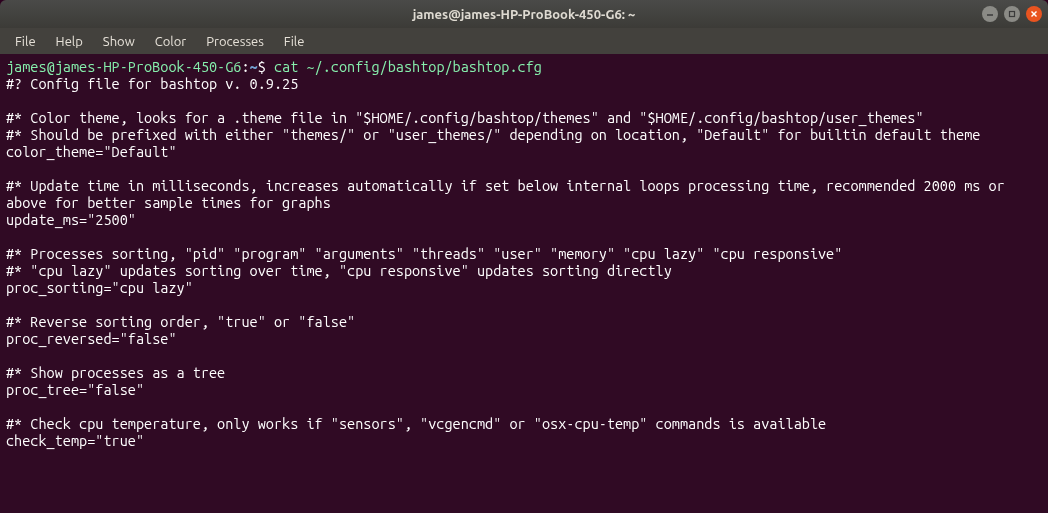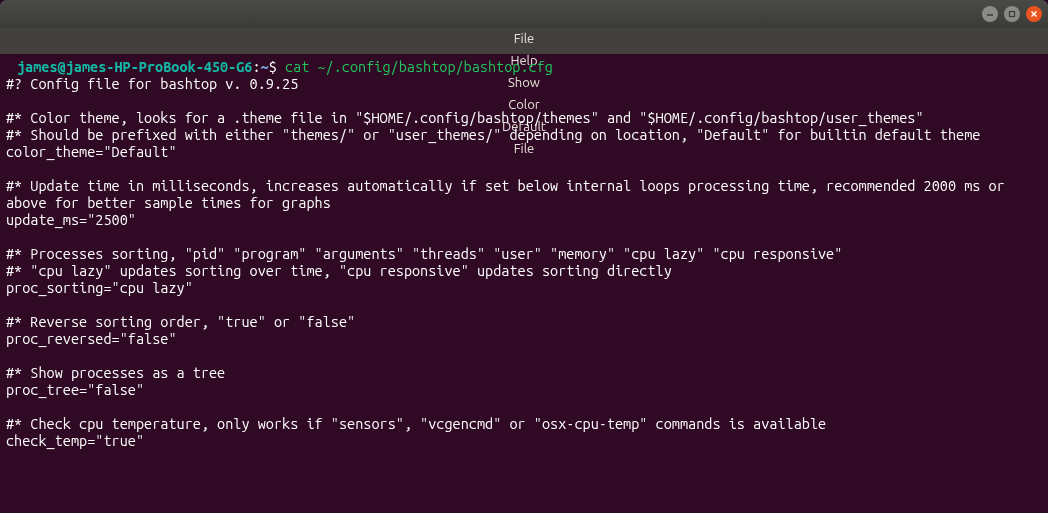--- a/index.html
+++ b/index.html
@@ -42,49 +42,49 @@
   .wbtn.max { background: #8b8b86; }
   .wbtn.close { background: #e95420; color: #fff; }
 
   .menubar {
     height: 26px;
     background: #43413d;
     display: flex;
     align-items: center;
     padding: 0 6px;
     gap: 2px;
-    flex-direction: column;
   }
   .menu-item {
     color: #e6e1d8;
     font-size: 13px;
     padding: 3px 9px;
     border-radius: 3px;
   }
 
   .terminal {
     background: #300a24;
     padding: 4px 6px;
     font-family: "Ubuntu Mono", "DejaVu Sans Mono", monospace;
     font-size: 14.5px;
     line-height: 17px;
     color: #ffffff;
     white-space: pre-wrap;
     height: calc(513px - 28px - 26px);
     overflow: hidden;
   }
-  .prompt-user { color: #14b8a6; font-weight: bold; margin-left: 11px; }
+  .prompt-user { color: #86efac; font-weight: normal; }
   .prompt-path { color: #729fcf; font-weight: bold; }
   .prompt-colon, .prompt-dollar { color: #ffffff; }
-  .cmd { color: #22c55e; }
+  .cmd { color: #86efac; }
 </style>
 </head>
 <body>
 
 <div class="titlebar">
+  <div class="titlebar-title">james@james-HP-ProBook-450-G6: ~</div>
   <div class="window-controls">
     <div class="wbtn min">
       <svg width="8" height="8" viewBox="0 0 8 8">
           <line x1="1" y1="5" x2="7" y2="5" stroke="#3a3a3a" stroke-width="1.5"></line>
         </svg>
     </div>
     <div class="wbtn max">
       <svg width="8" height="8" viewBox="0 0 8 8">
           <rect x="1.5" y="1.5" width="5" height="5" fill="none" stroke="#3a3a3a" stroke-width="1.2"></rect>
         </svg>
@@ -96,21 +96,21 @@
         </svg>
     </div>
   </div>
 </div>
 
 <div class="menubar">
   <div class="menu-item">File</div>
   <div class="menu-item">Help</div>
   <div class="menu-item">Show</div>
   <div class="menu-item">Color</div>
-  <div class="menu-item">Default</div>
+  <div class="menu-item">Processes</div>
   <div class="menu-item">File</div>
 </div>
 
 <div class="terminal"><span class="prompt-user">james@james-HP-ProBook-450-G6</span><span class="prompt-colon">:</span><span class="prompt-path">~</span><span class="prompt-dollar">$ </span><span class="cmd">cat ~/.config/bashtop/bashtop.cfg</span>
 <span>#? Config file for bashtop v. 0.9.25
 
 #* Color theme, looks for a .theme file in "$HOME/.config/bashtop/themes" and "$HOME/.config/bashtop/user_themes"
 #* Should be prefixed with either "themes/" or "user_themes/" depending on location, "Default" for builtin default theme
 color_theme="Default"
 

